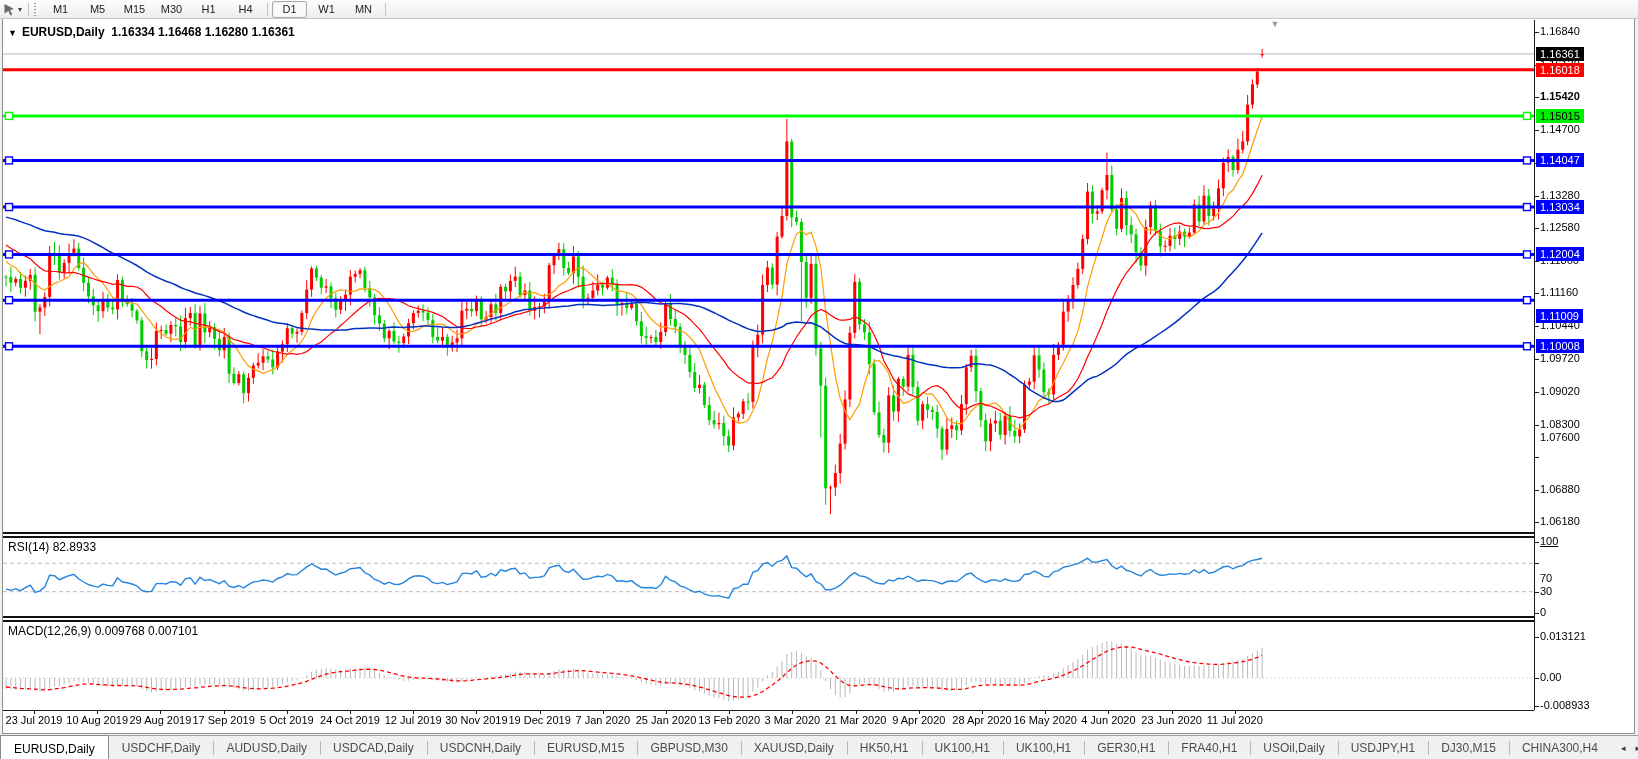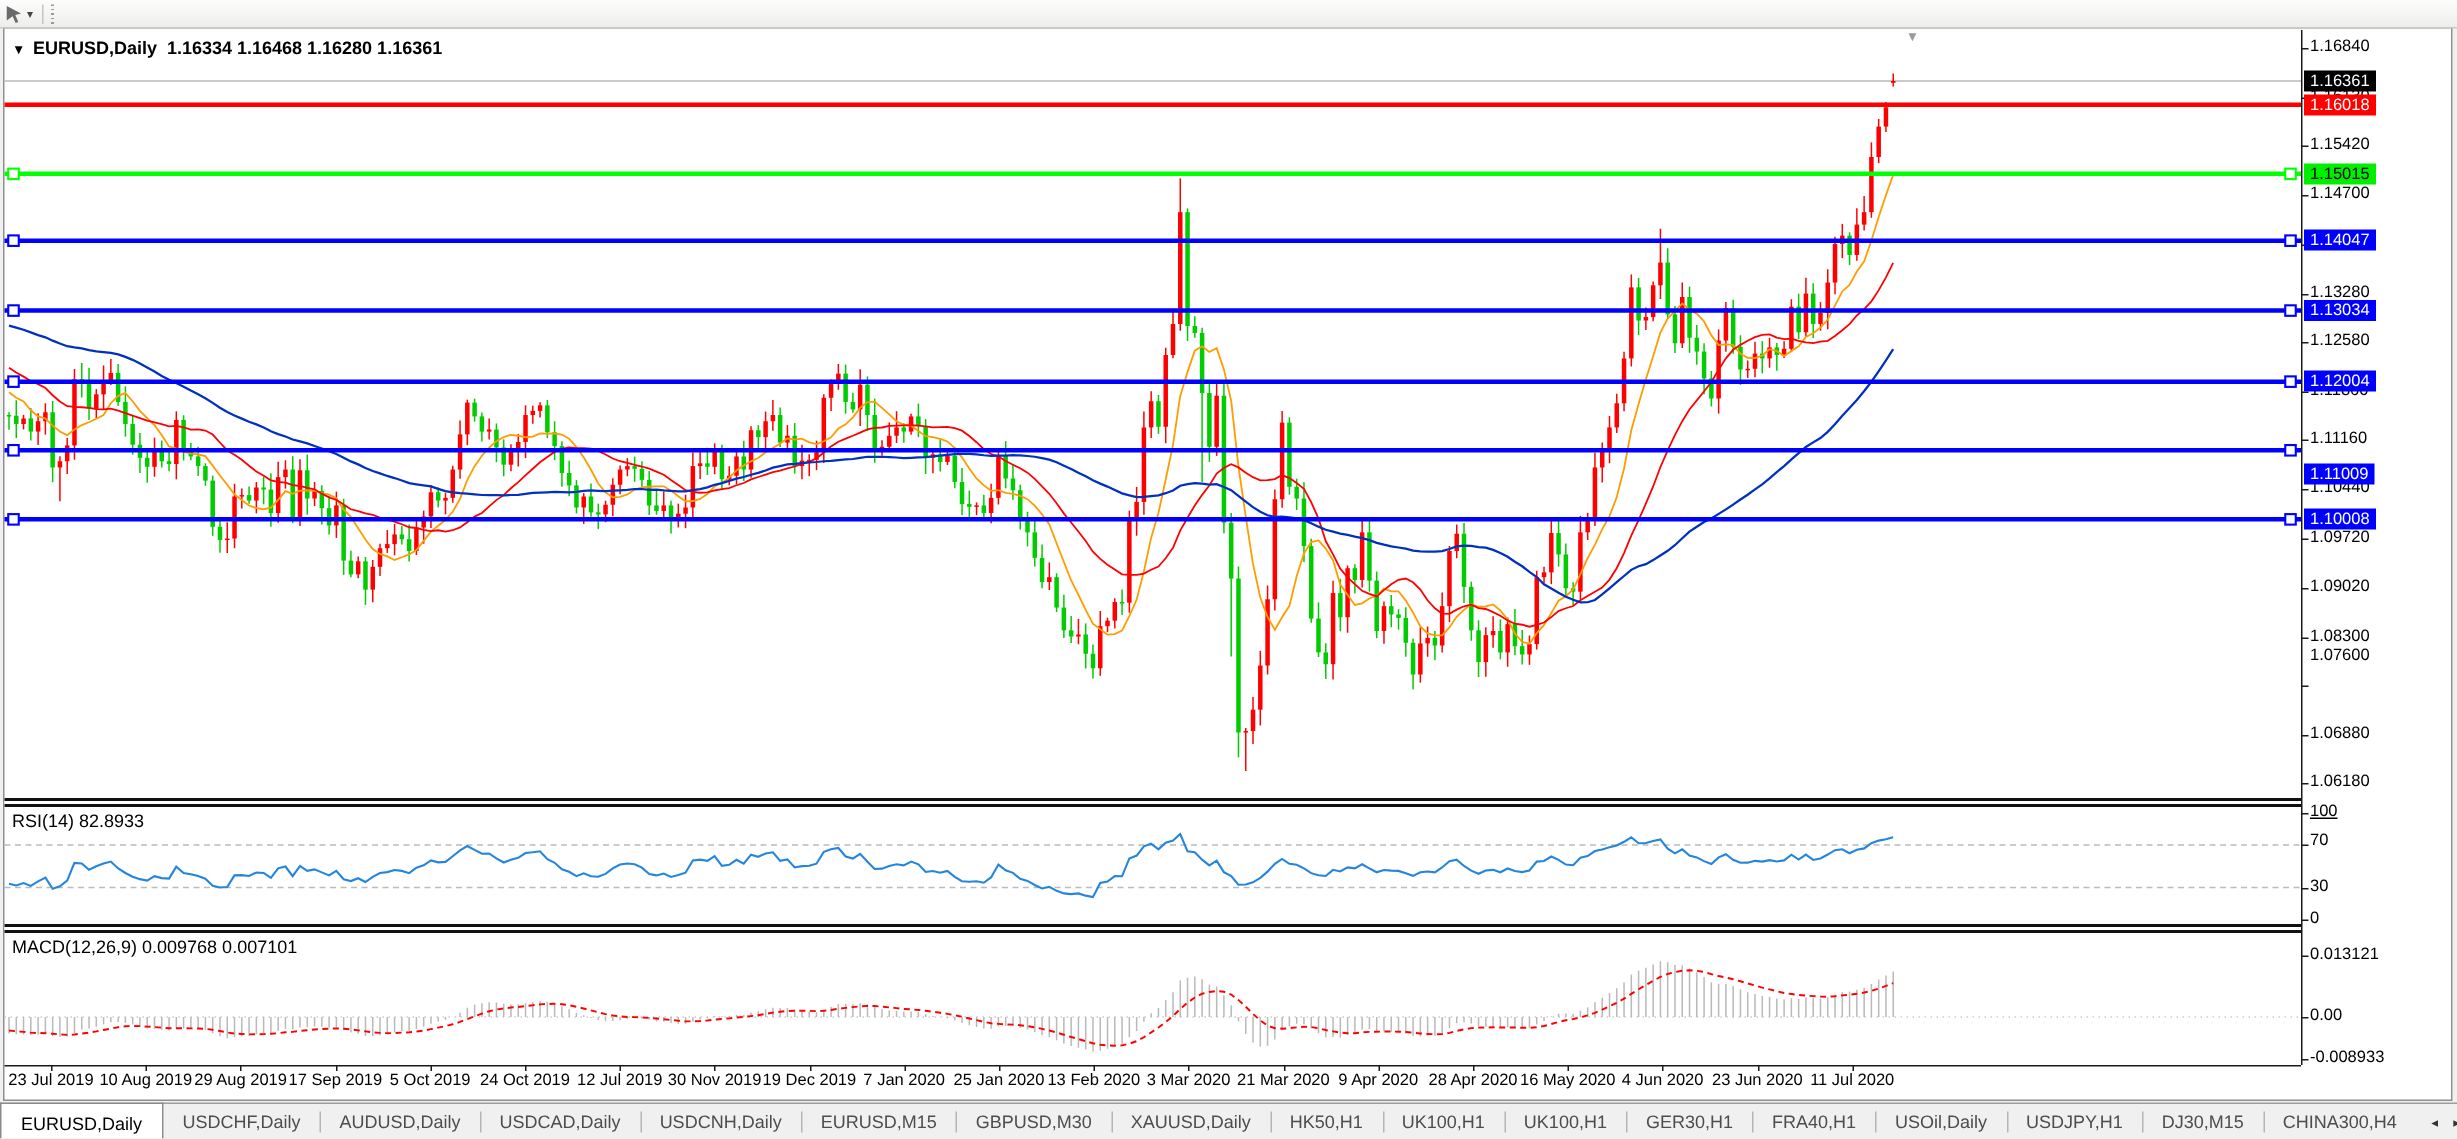--- a/index.html
+++ b/index.html
@@ -60,20 +60,33 @@
 
   <div class="toolbar">
     <div class="tool-ic">
       <svg width="13" height="13" viewBox="0 0 13 13">
         <path d="M1.5 1 L11 6 L7.2 7 L9.2 11.6 L7.4 12.4 L5.4 7.9 L1.5 10.6 Z" fill="#6a6a6a"></path>
       </svg>
     </div>
     <span class="dd-glyph">▾</span>
     <div class="vsep"></div>
     <div class="grip"></div>
+    <div id="tfbar" style="display:flex;align-items:center;">
+        <div class="tfbtn">M1</div>
+        <div class="tfbtn">M5</div>
+        <div class="tfbtn">M15</div>
+        <div class="tfbtn">M30</div>
+        <div class="tfbtn">H1</div>
+        <div class="tfbtn">H4</div>
+        <div class="vsep"></div>
+        <div class="tfbtn active">D1</div>
+        <div class="tfbtn">W1</div>
+        <div class="tfbtn">MN</div>
+        <div class="vsep"></div>
+      </div>
   </div>
 
   <div class="chartwin"></div>
   <div class="axis-vline"></div>
   <div class="divider" style="top:532px"></div>
   <div class="divider" style="top:616px"></div>
   <div class="macd-bottom"></div>
 
   <svg id="plot" class="layer" width="1638" height="759" viewBox="0 0 1638 759">
       <line x1="3" y1="53.9953279424978" x2="1534" y2="53.9953279424978" stroke="#b8b8b8" stroke-width="1"></line>
@@ -892,21 +905,21 @@
   <div class="pane-label" style="left:8px;top:540px;">RSI(14) 82.8933</div>
   <div class="pane-label" style="left:8px;top:624px;">MACD(12,26,9) 0.009768 0.007101</div>
   <div class="shift-marker" style="left:1275px;">▼</div>
 
   <div id="axis-labels">
       <div class="ax-tick" style="top: 31.9605px;"></div>
       <div class="ax-label" style="top: 24.9605px;">1.16840</div>
       <div class="ax-tick" style="top: 64.6217px;"></div>
       <div class="ax-label" style="top: 57.6217px;">1.16130</div>
       <div class="ax-tick" style="top: 97.283px;"></div>
-      <div class="ax-label" style="top: 90.283px;">1.15420</div>
+      <div class="ax-label" style="top: 90.283px; font-weight: bold;">1.15420</div>
       <div class="ax-tick" style="top: 130.404px;"></div>
       <div class="ax-label" style="top: 123.404px;">1.14700</div>
       <div class="ax-tick" style="top: 163.066px;"></div>
       <div class="ax-label" style="top: 156.066px;">1.13990</div>
       <div class="ax-tick" style="top: 195.727px;"></div>
       <div class="ax-label" style="top: 188.727px;">1.13280</div>
       <div class="ax-tick" style="top: 227.928px;"></div>
       <div class="ax-label" style="top: 220.928px;">1.12580</div>
       <div class="ax-tick" style="top: 261.049px;"></div>
       <div class="ax-label" style="top: 254.049px;">1.11860</div>
@@ -922,21 +935,21 @@
       <div class="ax-label" style="top: 417.816px;">1.08300</div>
       <div class="ax-tick" style="top: 457.017px;"></div>
       <div class="ax-label" style="top: 431px;">1.07600</div>
       <div class="ax-tick" style="top: 490.138px;"></div>
       <div class="ax-label" style="top: 483.138px;">1.06880</div>
       <div class="ax-tick" style="top: 522.34px;"></div>
       <div class="ax-label" style="top: 515.34px;">1.06180</div>
       <div class="ax-tick" style="top: 542px;"></div>
       <div class="ax-label" style="top: 535px; text-decoration: underline;">100</div>
       <div class="ax-tick" style="top: 563.3px;"></div>
-      <div class="ax-label" style="top: 554px; text-align: center;">70</div>
+      <div class="ax-label" style="top: 572px; text-align: center;">70</div>
       <div class="ax-tick" style="top: 591.7px;"></div>
       <div class="ax-label" style="top: 584.7px;">30</div>
       <div class="ax-tick" style="top: 613px;"></div>
       <div class="ax-label" style="top: 606px;">0</div>
       <div class="ax-tick" style="top: 637.325px;"></div>
       <div class="ax-label" style="top: 630.325px;">0.013121</div>
       <div class="ax-tick" style="top: 678px;"></div>
       <div class="ax-label" style="top: 671px;">0.00</div>
       <div class="ax-tick" style="top: 705.692px;"></div>
       <div class="ax-label" style="top: 698.692px;">-0.008933</div>

